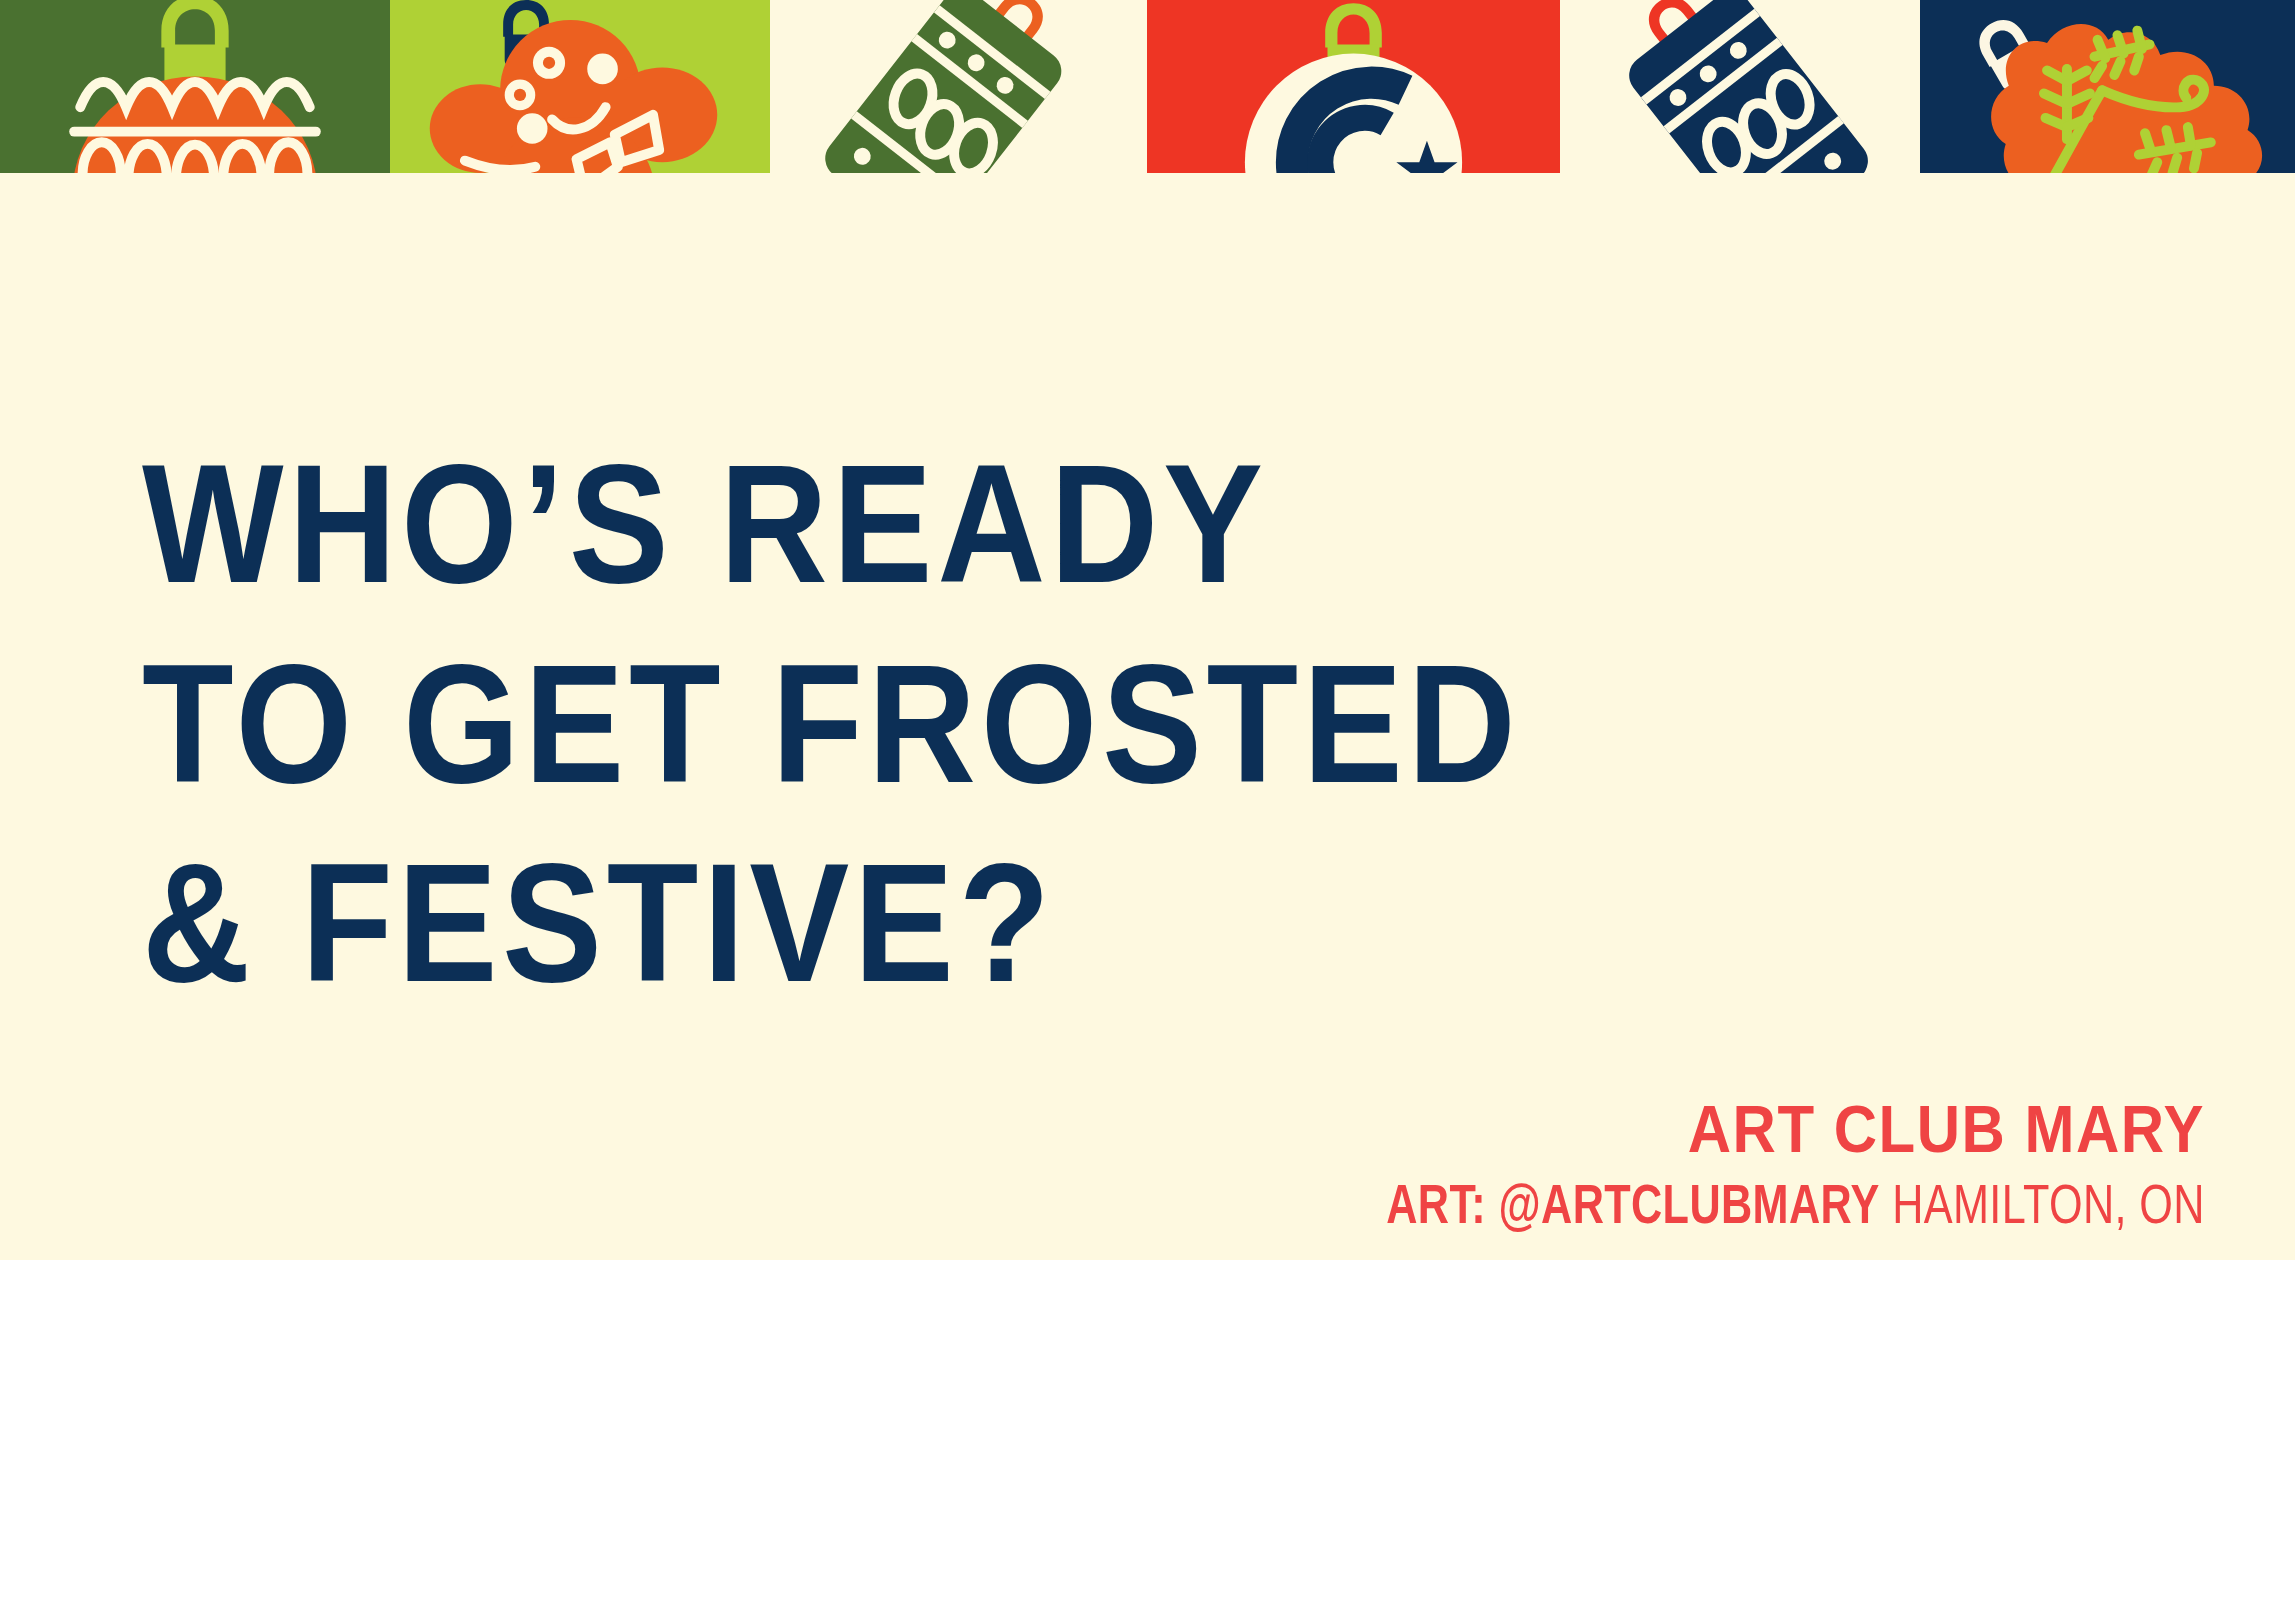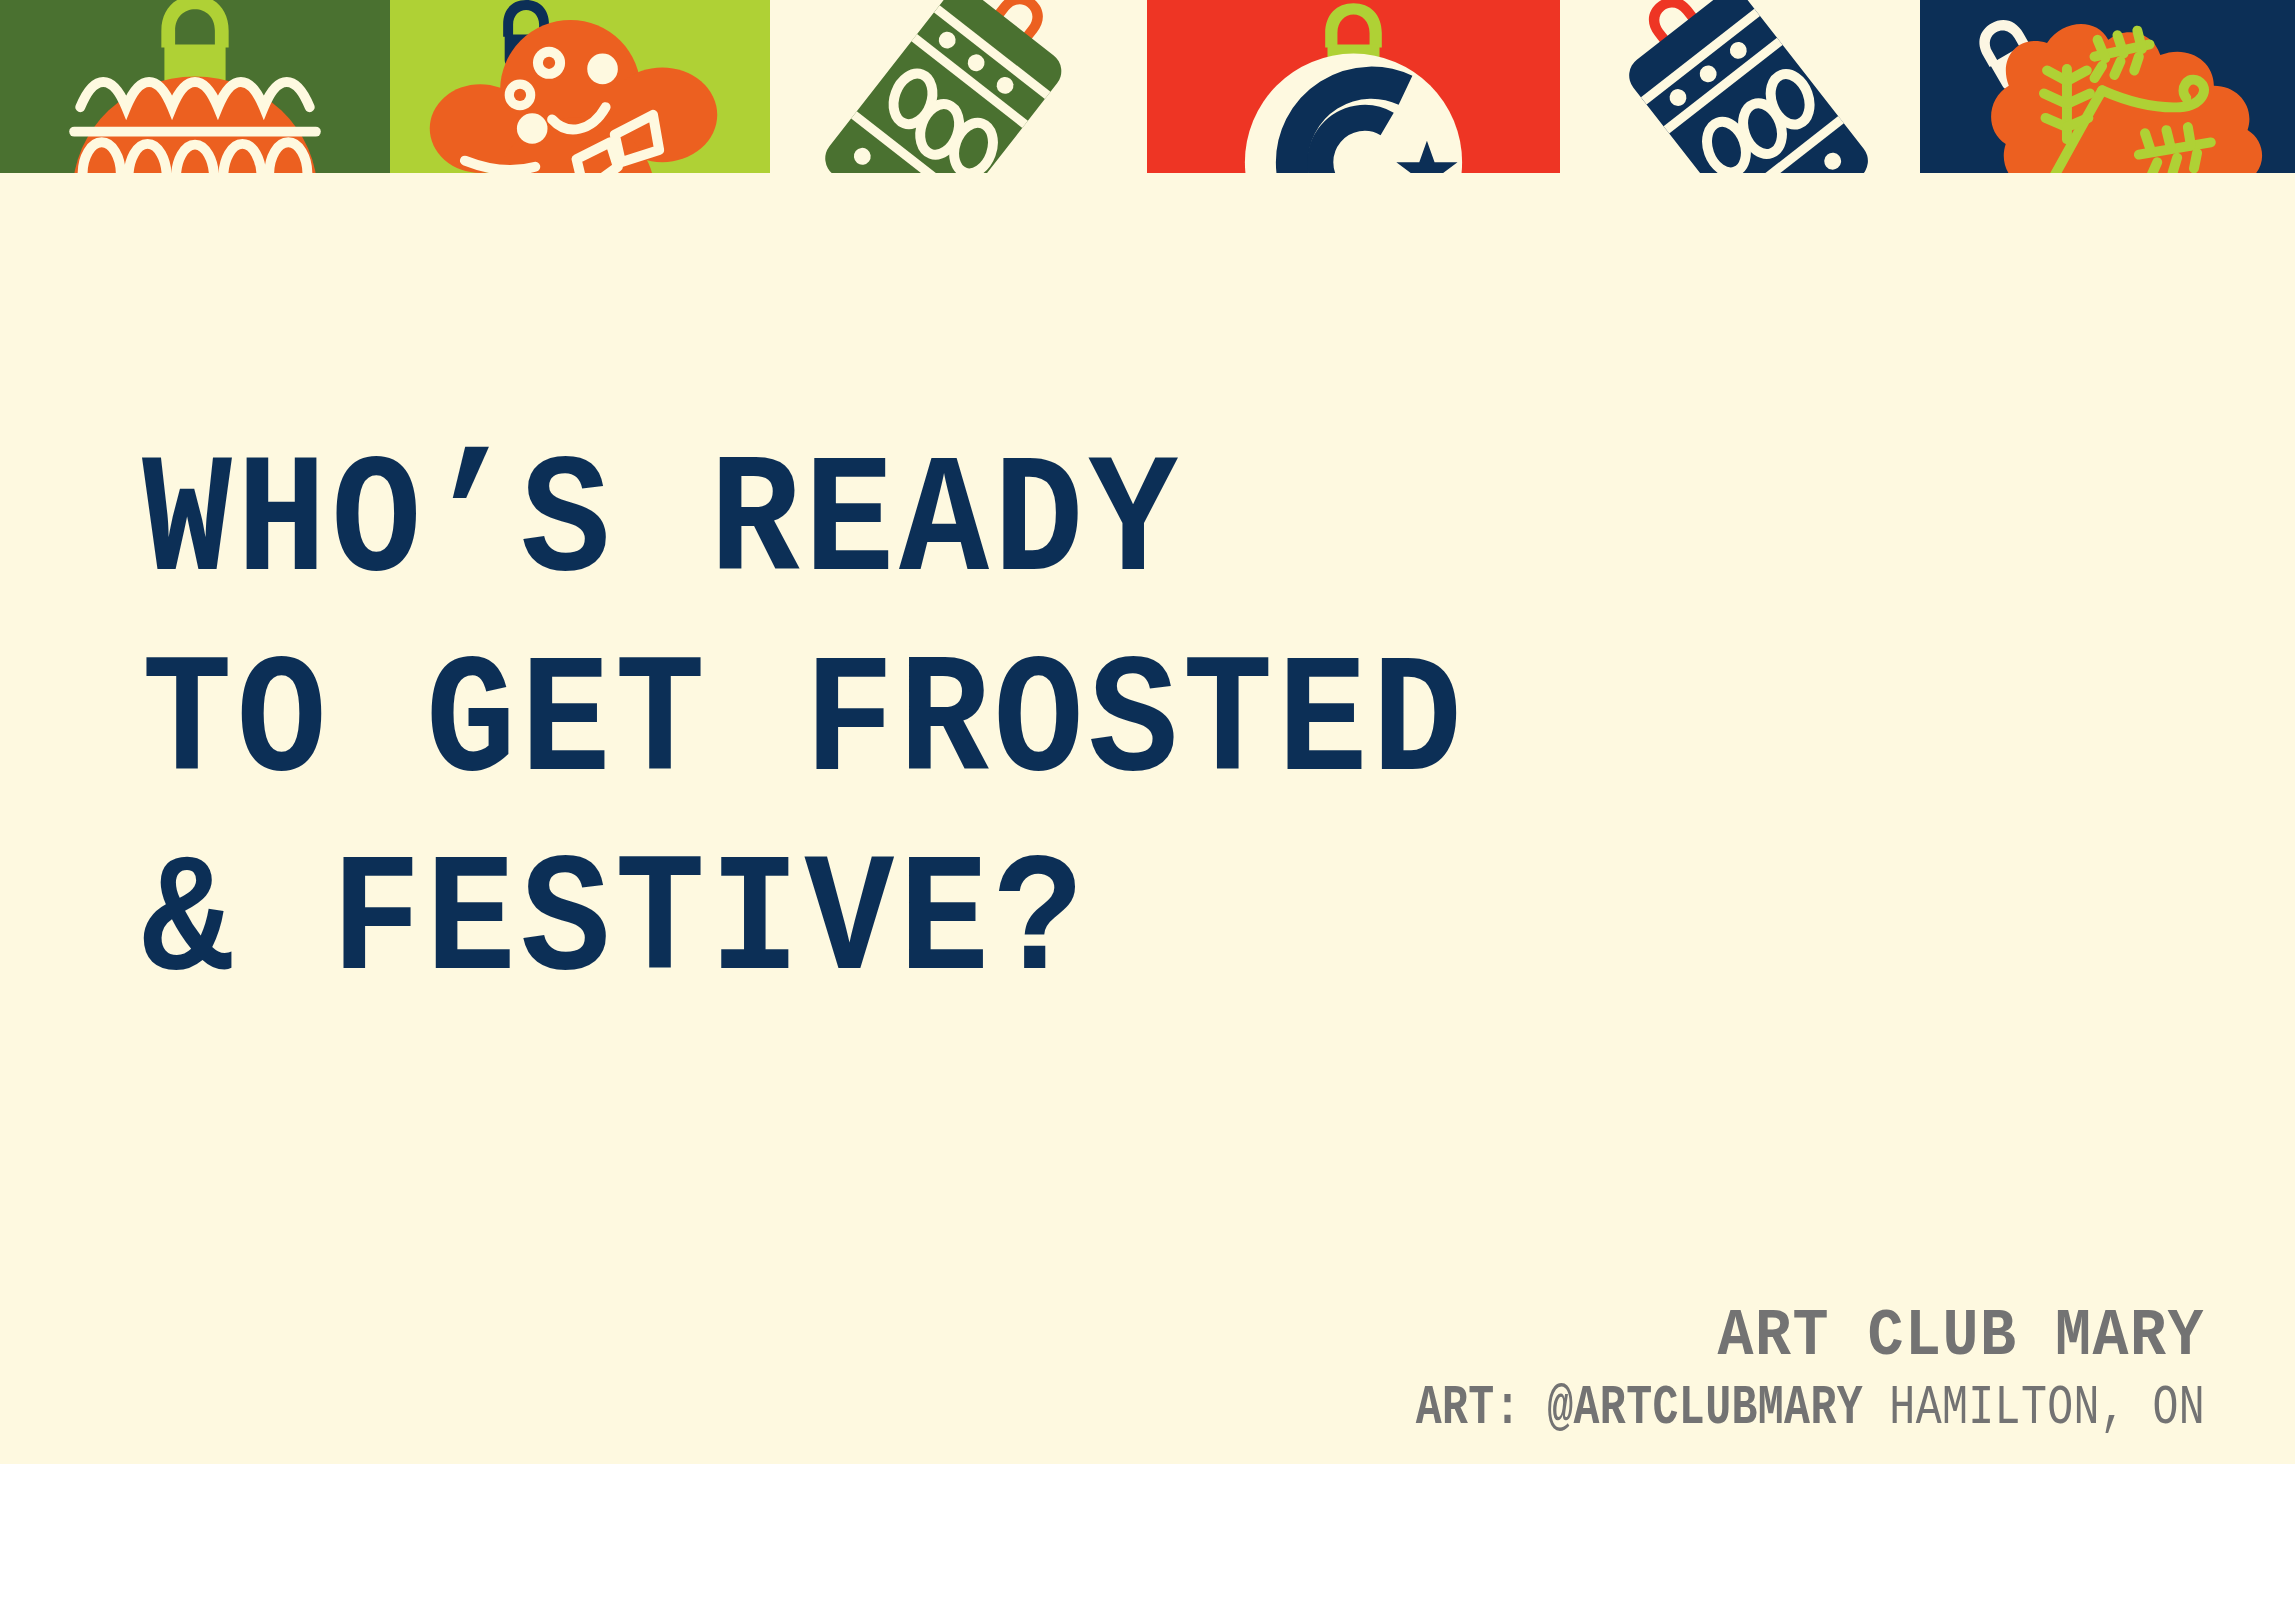--- a/index.html
+++ b/index.html
@@ -3,24 +3,24 @@
 <meta charset="utf-8">
 <style>
   html, body {
     margin: 0;
     padding: 0;
     background: #ffffff;
   }
   .poster {
     position: relative;
     width: 2295px;
-    height: 1464px;
+    height: 1260px;
     background: #FEF9E0;
     overflow: hidden;
-    font-family: Liberation Mono, monospace;
+    font-family: Liberation Sans, sans-serif;
   }
 
   
   .banner {
     position: absolute;
     left: 0;
     top: 0;
     width: 2295px;
     height: 173px;
     display: flex;
@@ -75,21 +75,21 @@
     transform-origin: left top;
     margin: 0;
   }
 
   
   .footer {
     position: absolute;
     right: 90px;
     bottom: 24.5px;
     text-align: right;
-    color: #737373;
+    color: #ef4444;
   }
   .brand {
     font-size: 60px;
     font-weight: bold;
     letter-spacing: 1.5px;
     transform: scaleY(1.12);
     transform-origin: right bottom;
     white-space: nowrap;
   }
   .credit {

